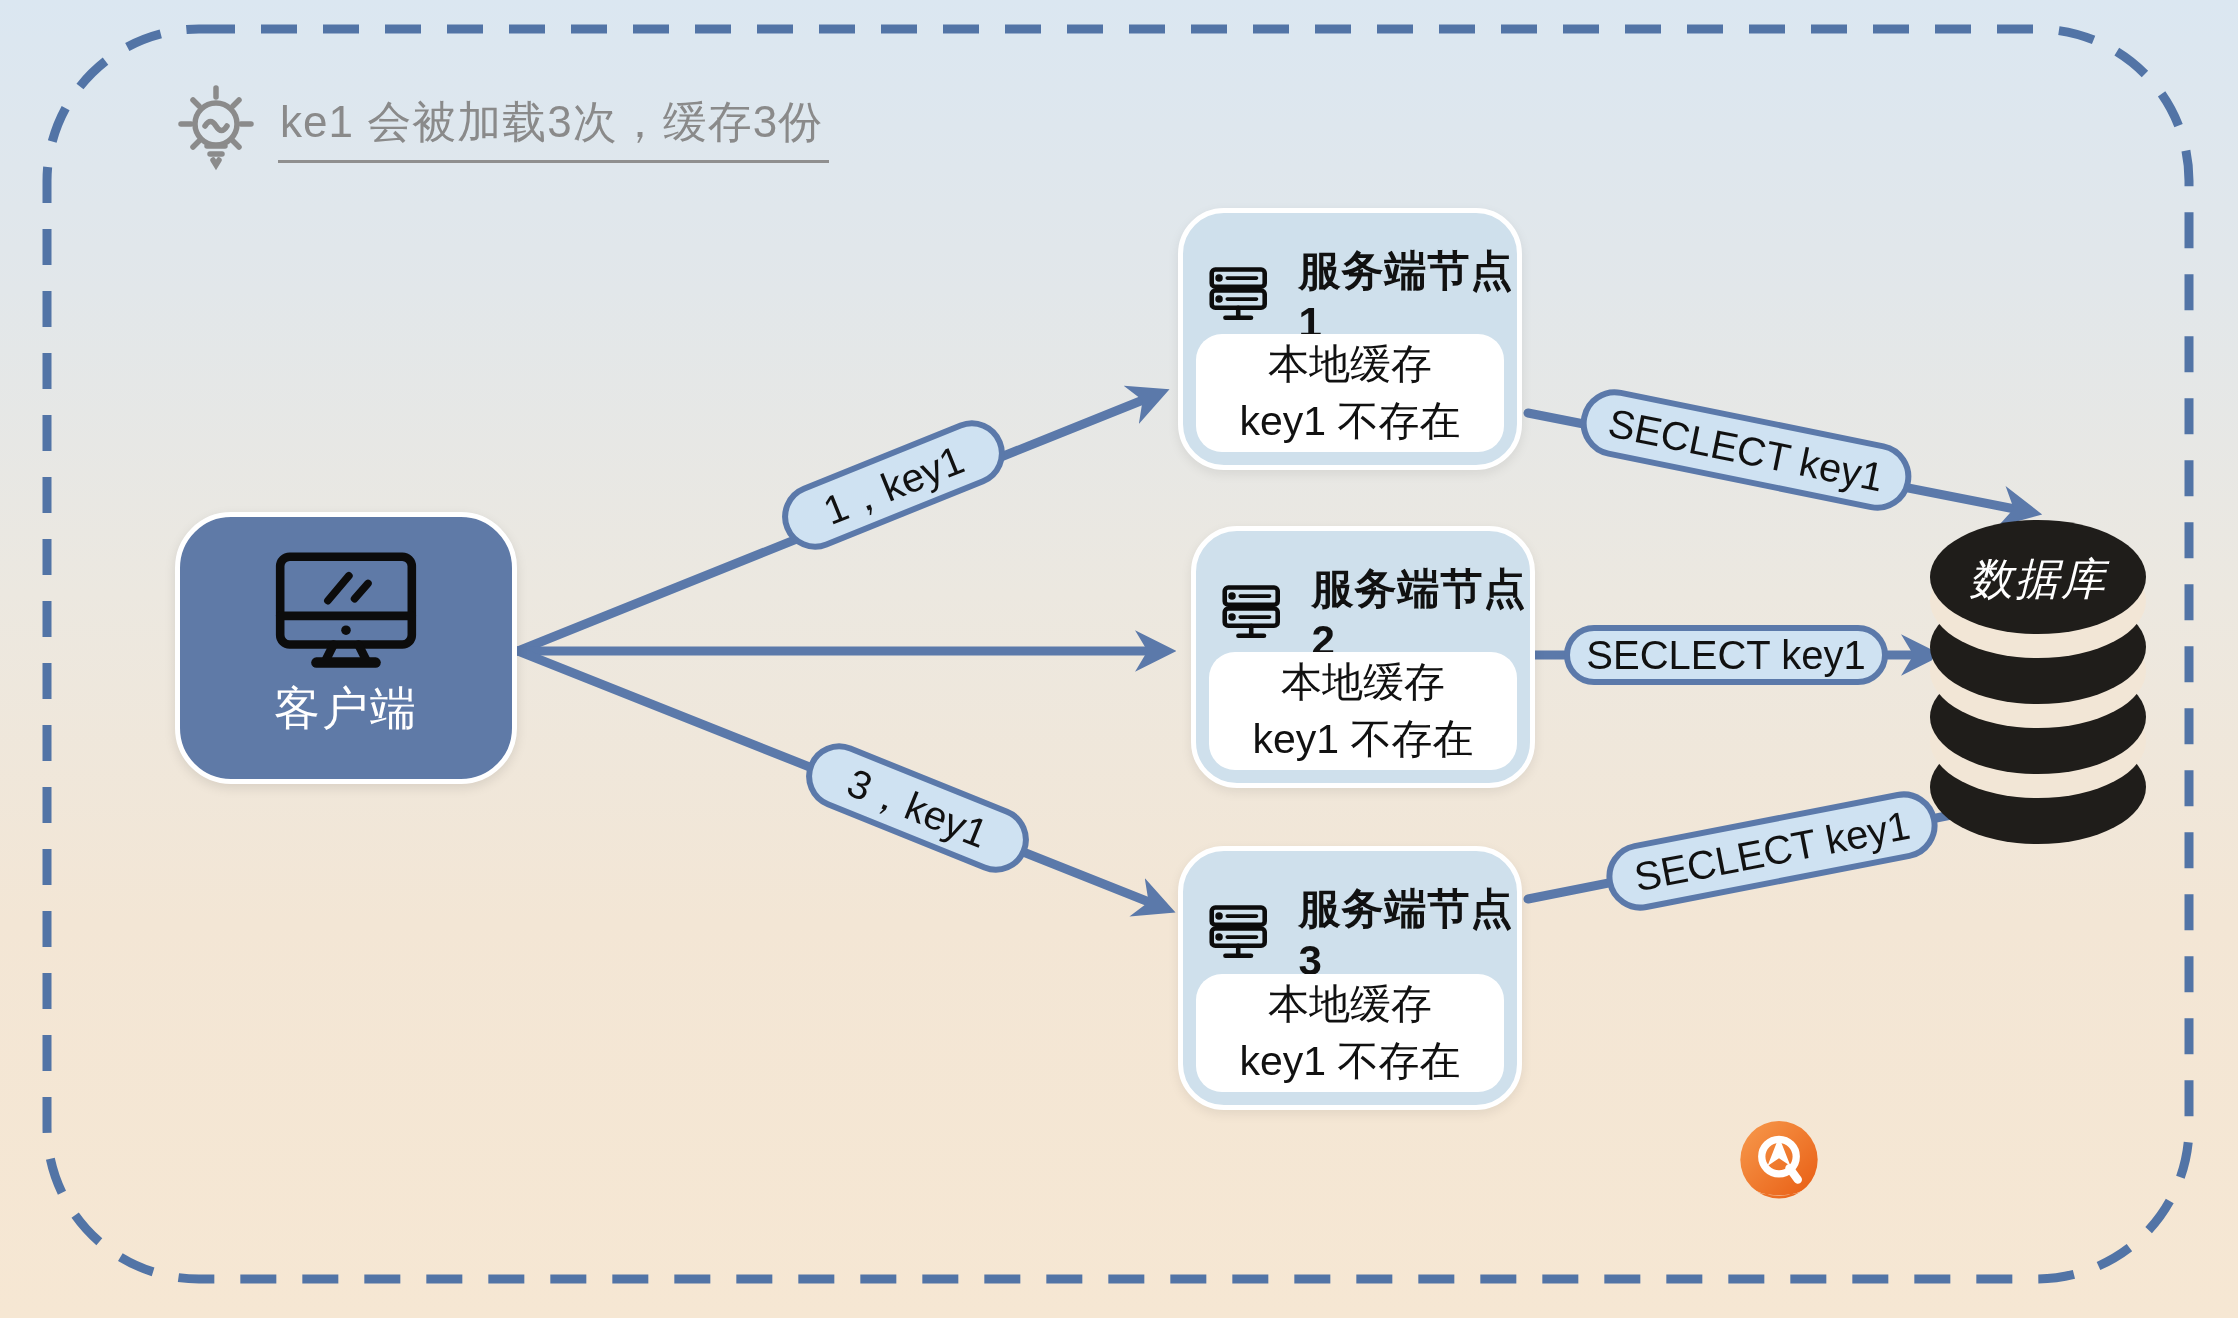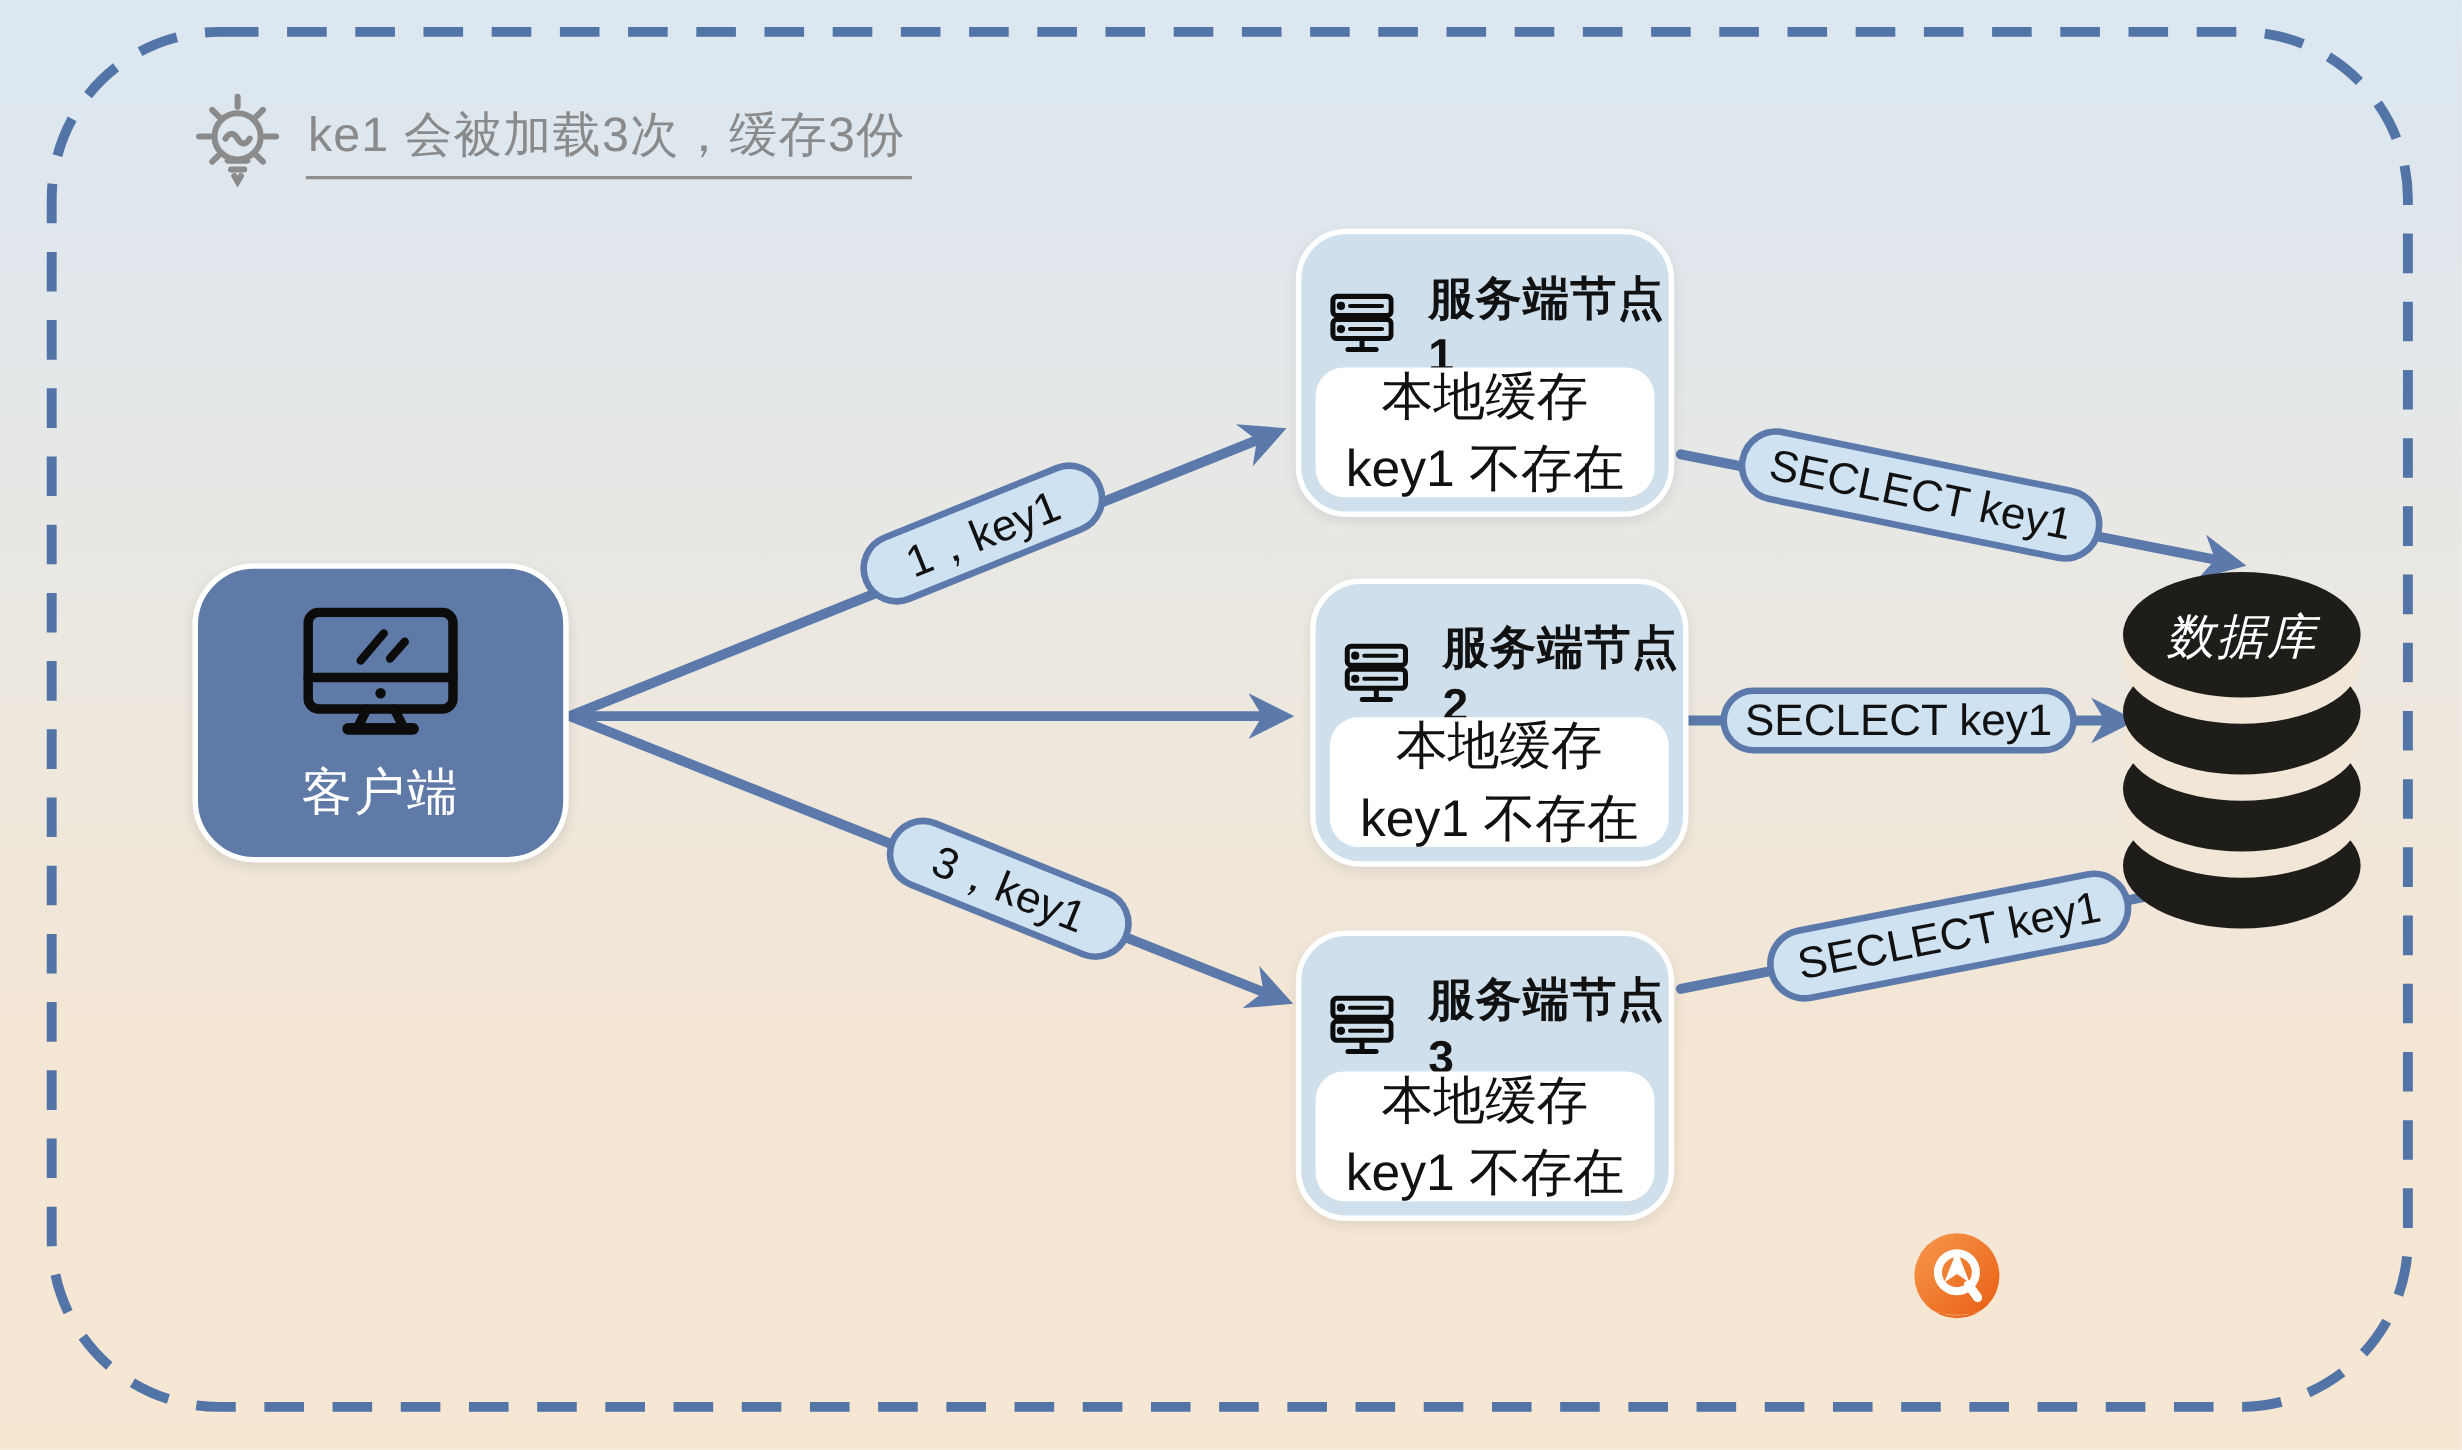--- a/index.html
+++ b/index.html
@@ -12,31 +12,31 @@
   .overlay{position:absolute;left:0;top:0;width:2238px;height:1318px;}
 
   
   .hint{position:absolute;left:168px;top:80px;display:flex;align-items:center;gap:14px;}
   .hint-text{font-size:44px;color:#8a8a8a;border-bottom:3px solid #8f8f8f;padding:0 6px 8px 2px;letter-spacing:1px;}
 
   
   .client{position:absolute;left:175px;top:512px;width:342px;height:272px;background:#5f7aa7;
     border:5px solid #ffffff;border-radius:56px;box-sizing:border-box;
     display:flex;flex-direction:column;align-items:center;box-shadow:0 4px 12px rgba(0,0,0,.10);}
-  .client-label{color:#ffffff;font-size:46px;margin-top:14px;letter-spacing:2px;}
+  .client-label{color:#ffffff;font-size:46px;margin-top:3px;letter-spacing:2px;}
   .client .icn{margin-top:34px;}
 
   
   .node{position:absolute;left:1178px;width:344px;background:#cfe0ec;border:5px solid #ffffff;
     border-radius:46px;box-sizing:border-box;box-shadow:0 4px 12px rgba(0,0,0,.08);}
   .node-head{display:flex;align-items:center;gap:31px;padding:30px 0 0 26px;}
   .node-title{font-size:42px;color:#111;font-weight:600;letter-spacing:1px;}
   .cache{position:absolute;left:13px;right:13px;bottom:13px;height:118px;background:#ffffff;
     border-radius:26px;display:flex;flex-direction:column;align-items:center;justify-content:center;
-    font-size:47px;color:#111;line-height:1.4;}
+    font-size:41px;color:#111;line-height:1.4;}
 
   
   .pill{position:absolute;box-sizing:border-box;background:#cfe2f2;border:6px solid #5b79aa;
     border-radius:40px;display:flex;align-items:center;justify-content:center;
     font-size:40px;color:#111;}
 
   
   .db-label{position:absolute;left:1930px;top:550px;width:216px;text-align:center;
     color:#ffffff;font-size:44px;font-weight:500;letter-spacing:2px;font-style:italic;}
 

